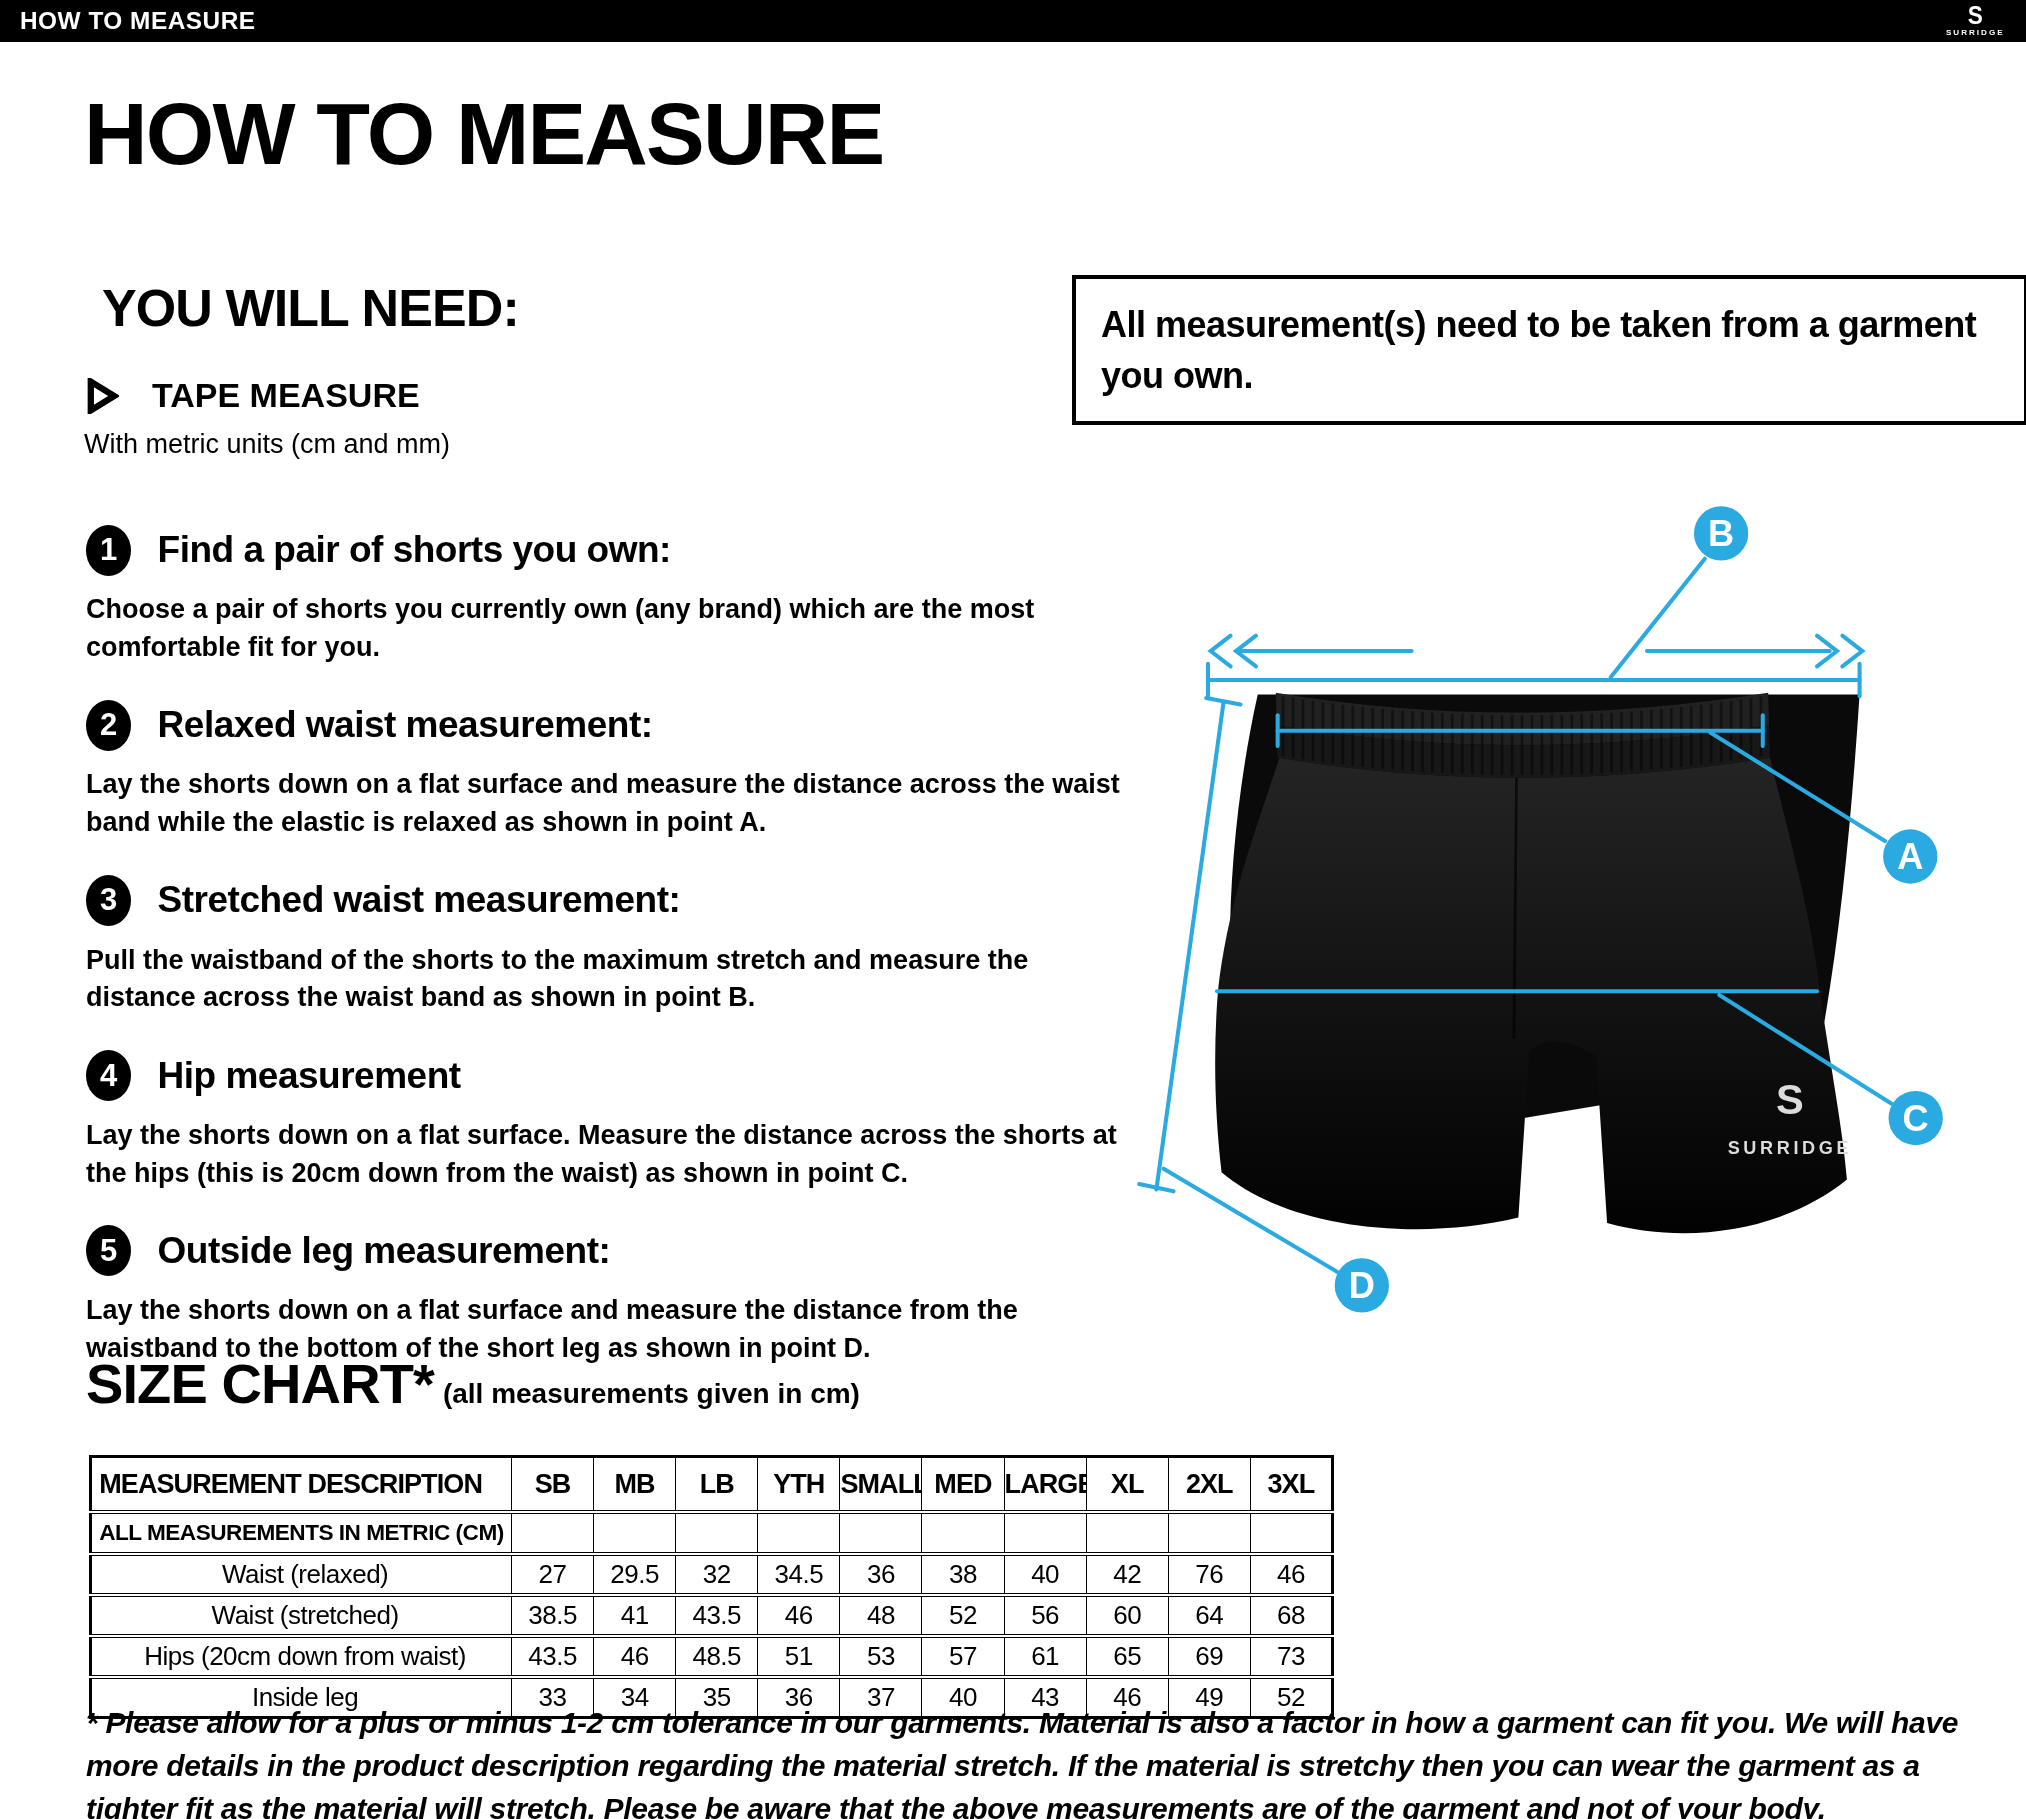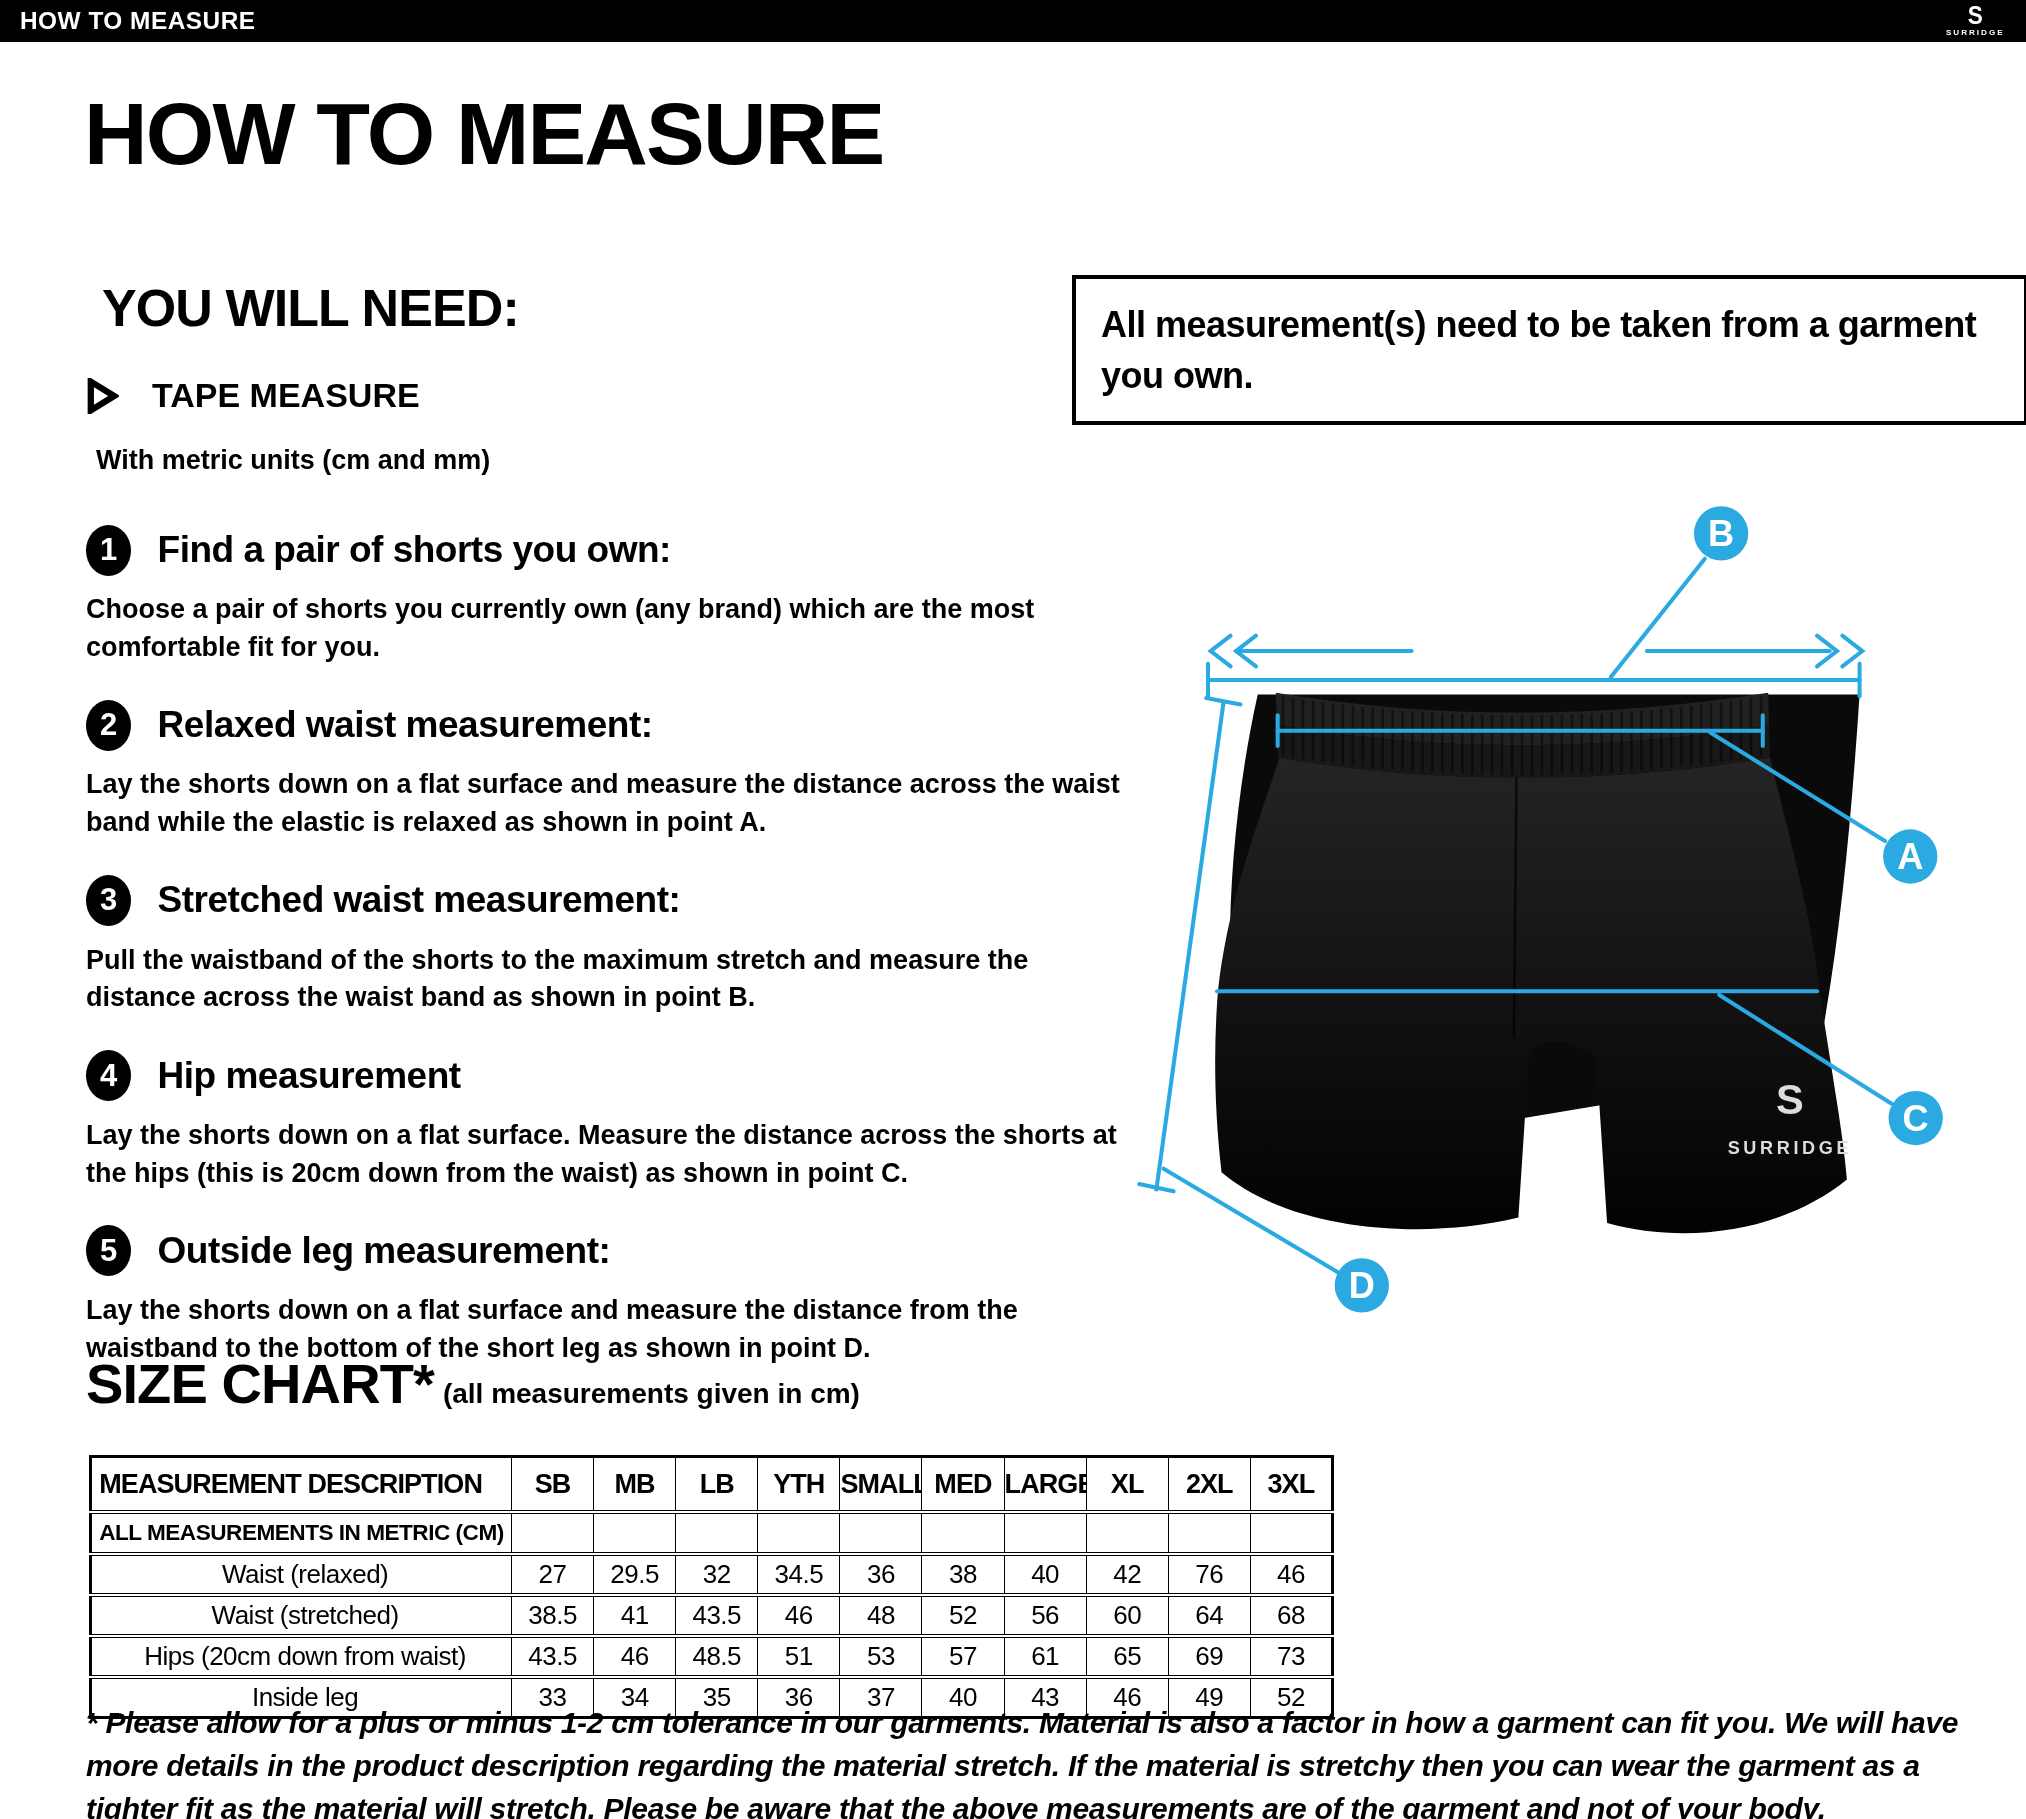--- a/index.html
+++ b/index.html
@@ -10,21 +10,21 @@
   .topbar { position:absolute; top:0; left:0; width:2026px; height:42px; background:#000; color:#fff; display:flex; align-items:center; }
   .topbar .bar-title { font-size:24.4px; font-weight:800; letter-spacing:0.5px; margin-left:20px; }
   .brand { position:absolute; right:7.2px; top:1.8px; width:87px; height:38px; display:flex; flex-direction:column; align-items:center; justify-content:center; color:#fff; line-height:1; }
   .brand .s-mark { font-size:22.6px; font-weight:800; transform:scaleY(1.12); }
   .brand .brand-name { font-size:8.1px; font-weight:700; letter-spacing:2px; margin-top:1.8px; }
 
   .page-title { position:absolute; left:84px; top:83px; margin:0; font-size:88px; font-weight:800; letter-spacing:-1.8px; }
   .need-heading { position:absolute; left:86px; top:262px; margin:16px; font-size:52px; font-weight:800; letter-spacing:-0.9px; }
 
   .tape-row { position:absolute; left:86px; top:376px; display:flex; align-items:center; gap:33px; font-size:34px; font-weight:800; }
-  .tape-note { position:absolute; left:96px; top:429px; font-size:27px; font-weight:700;margin-top:16px; }
+  .tape-note { position:absolute; left:84px; top:429px; font-size:27px; font-weight:400; }
 
   .notice-box { position:absolute; left:1072px; top:275px; width:956px; box-sizing:border-box; border:4.5px solid #000; padding:20px 25px; background:#fff; }
   .notice-box p { margin:0; font-size:36px; font-weight:700; line-height:1.42; letter-spacing:-0.5px; }
 
   #steps { position:absolute; left:86px; top:516px; width:1054px; }
   .step { margin-bottom:24.4px; }
   .step-head { display:flex; align-items:center; gap:13.6px; }
   .step-num { width:45px; height:51px; border-radius:50%; background:#000; color:#fff; font-size:31px; font-weight:800; display:flex; align-items:center; justify-content:center; flex:0 0 auto; }
   .step-heading { margin:13px; font-size:37px; font-weight:800; letter-spacing:-0.5px; }
   .step-body { margin:7.2px 0 0 0; font-size:27px; font-weight:700; line-height:1.4; width:1054px; }

